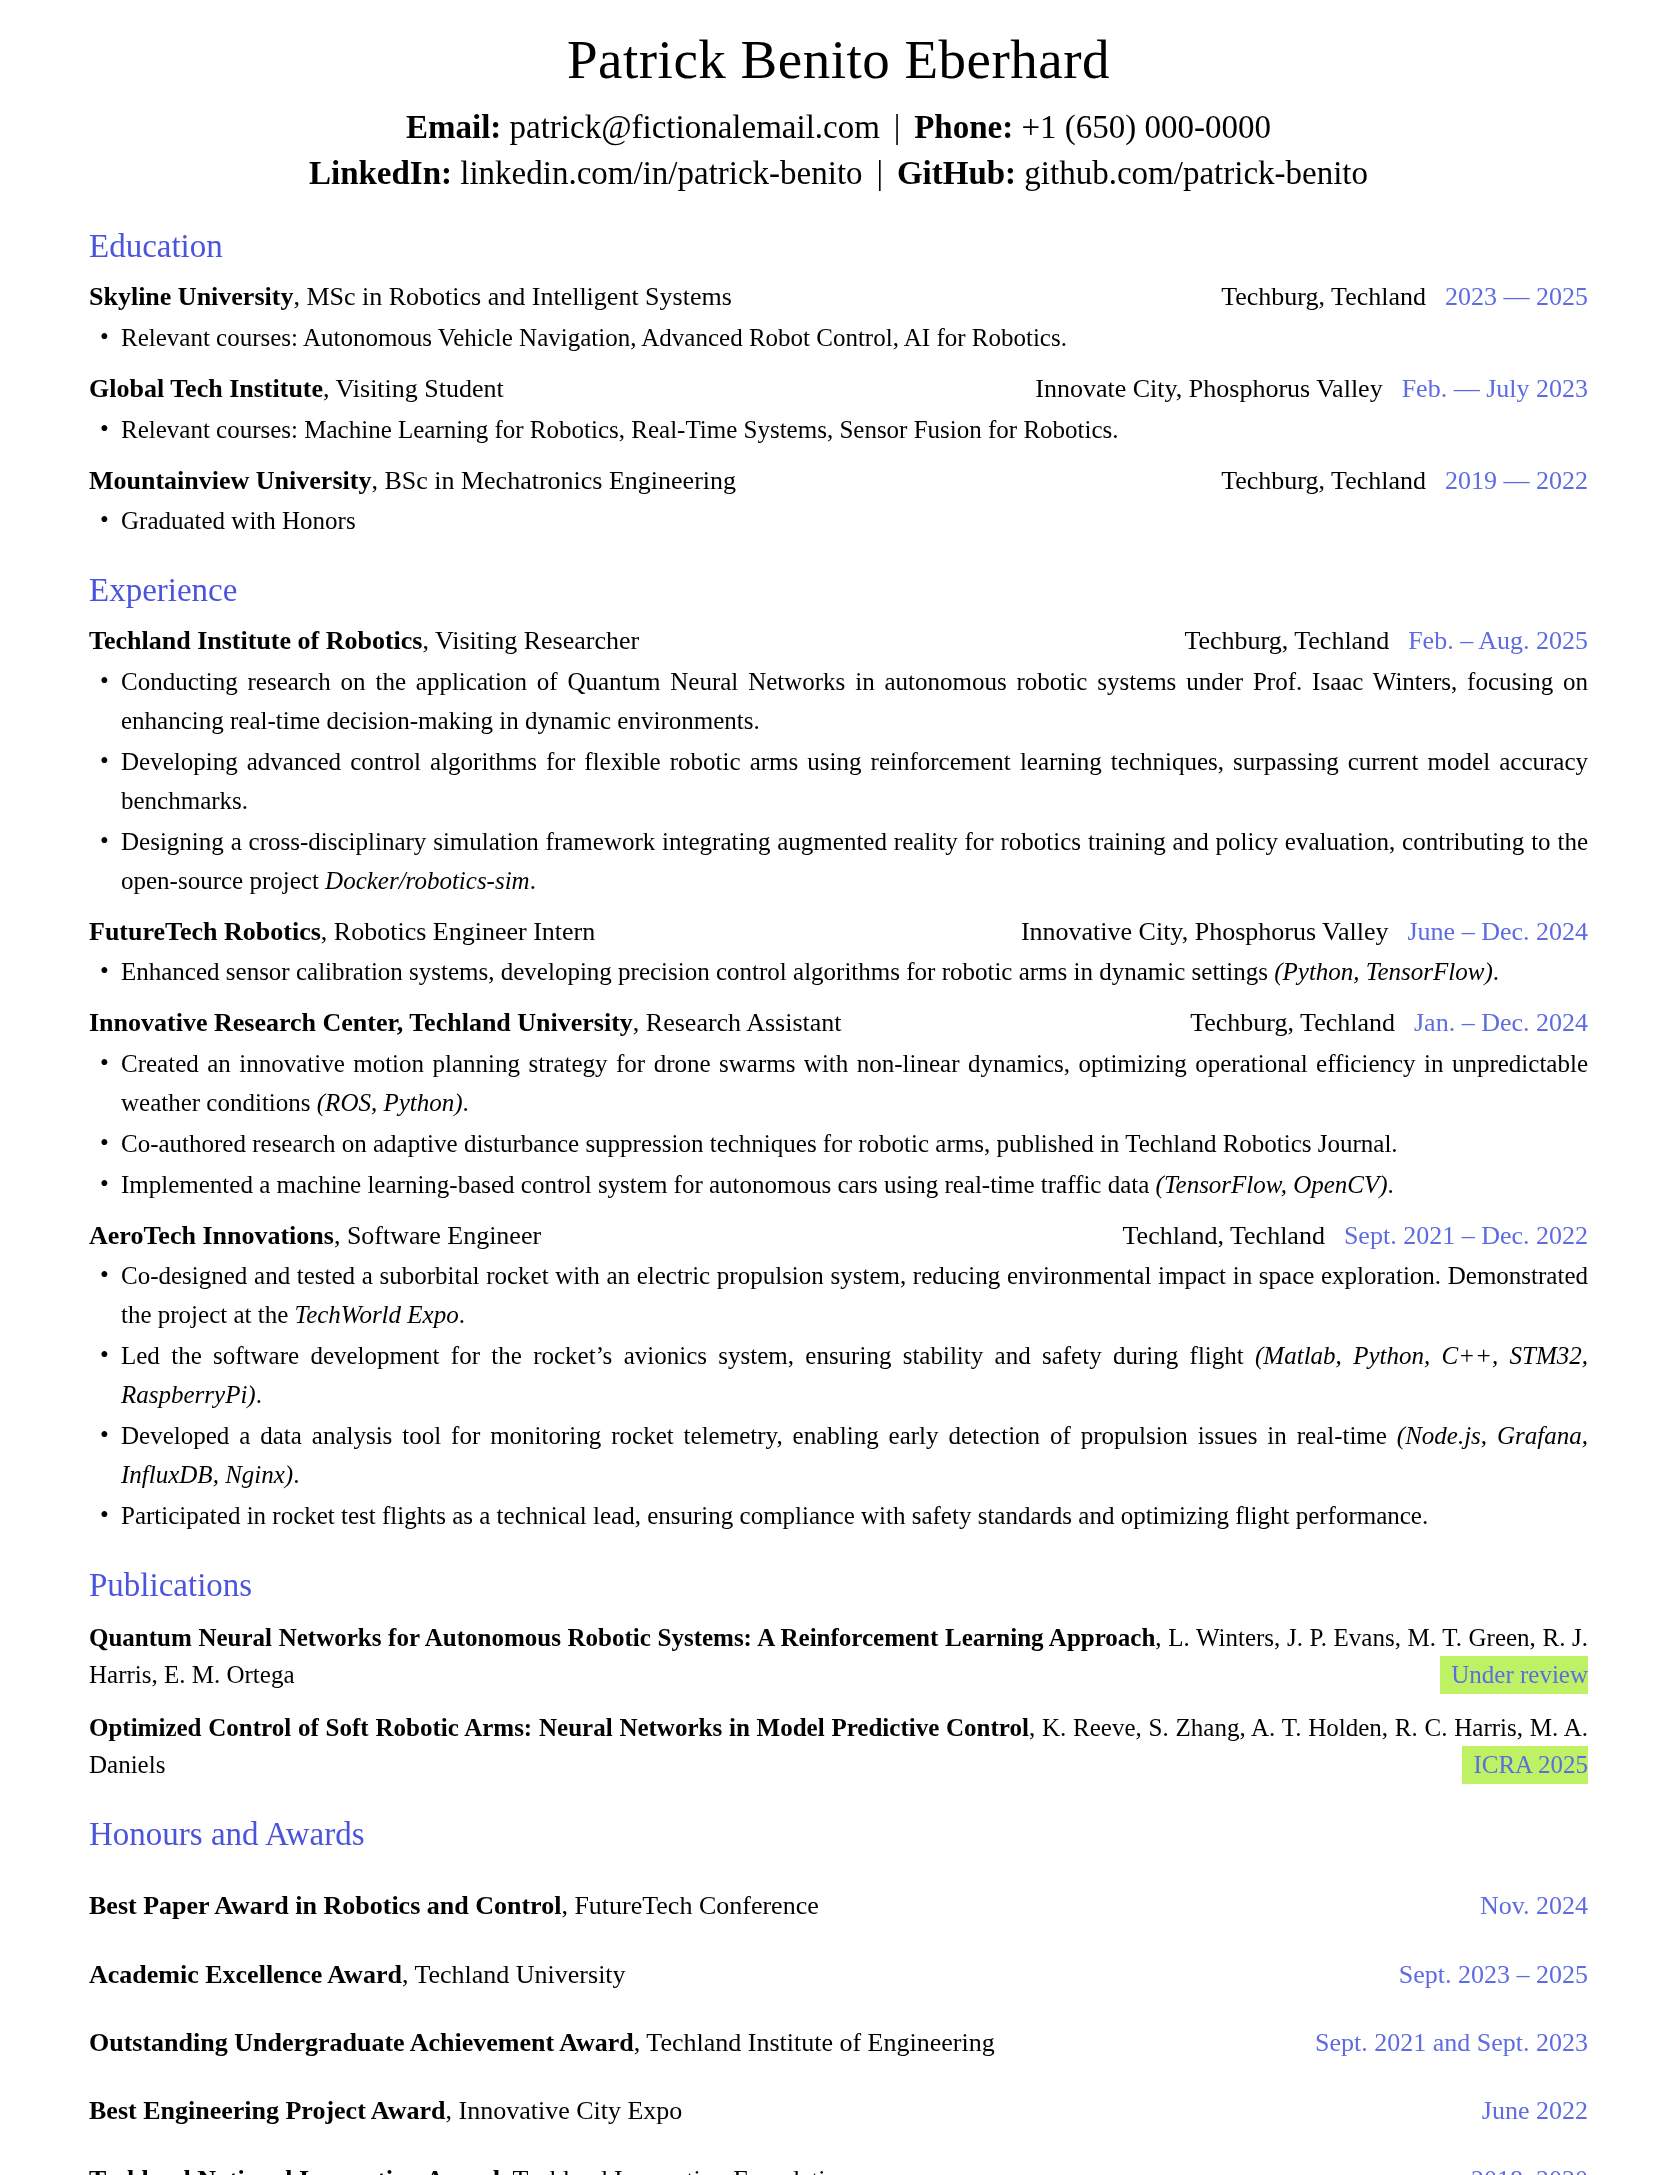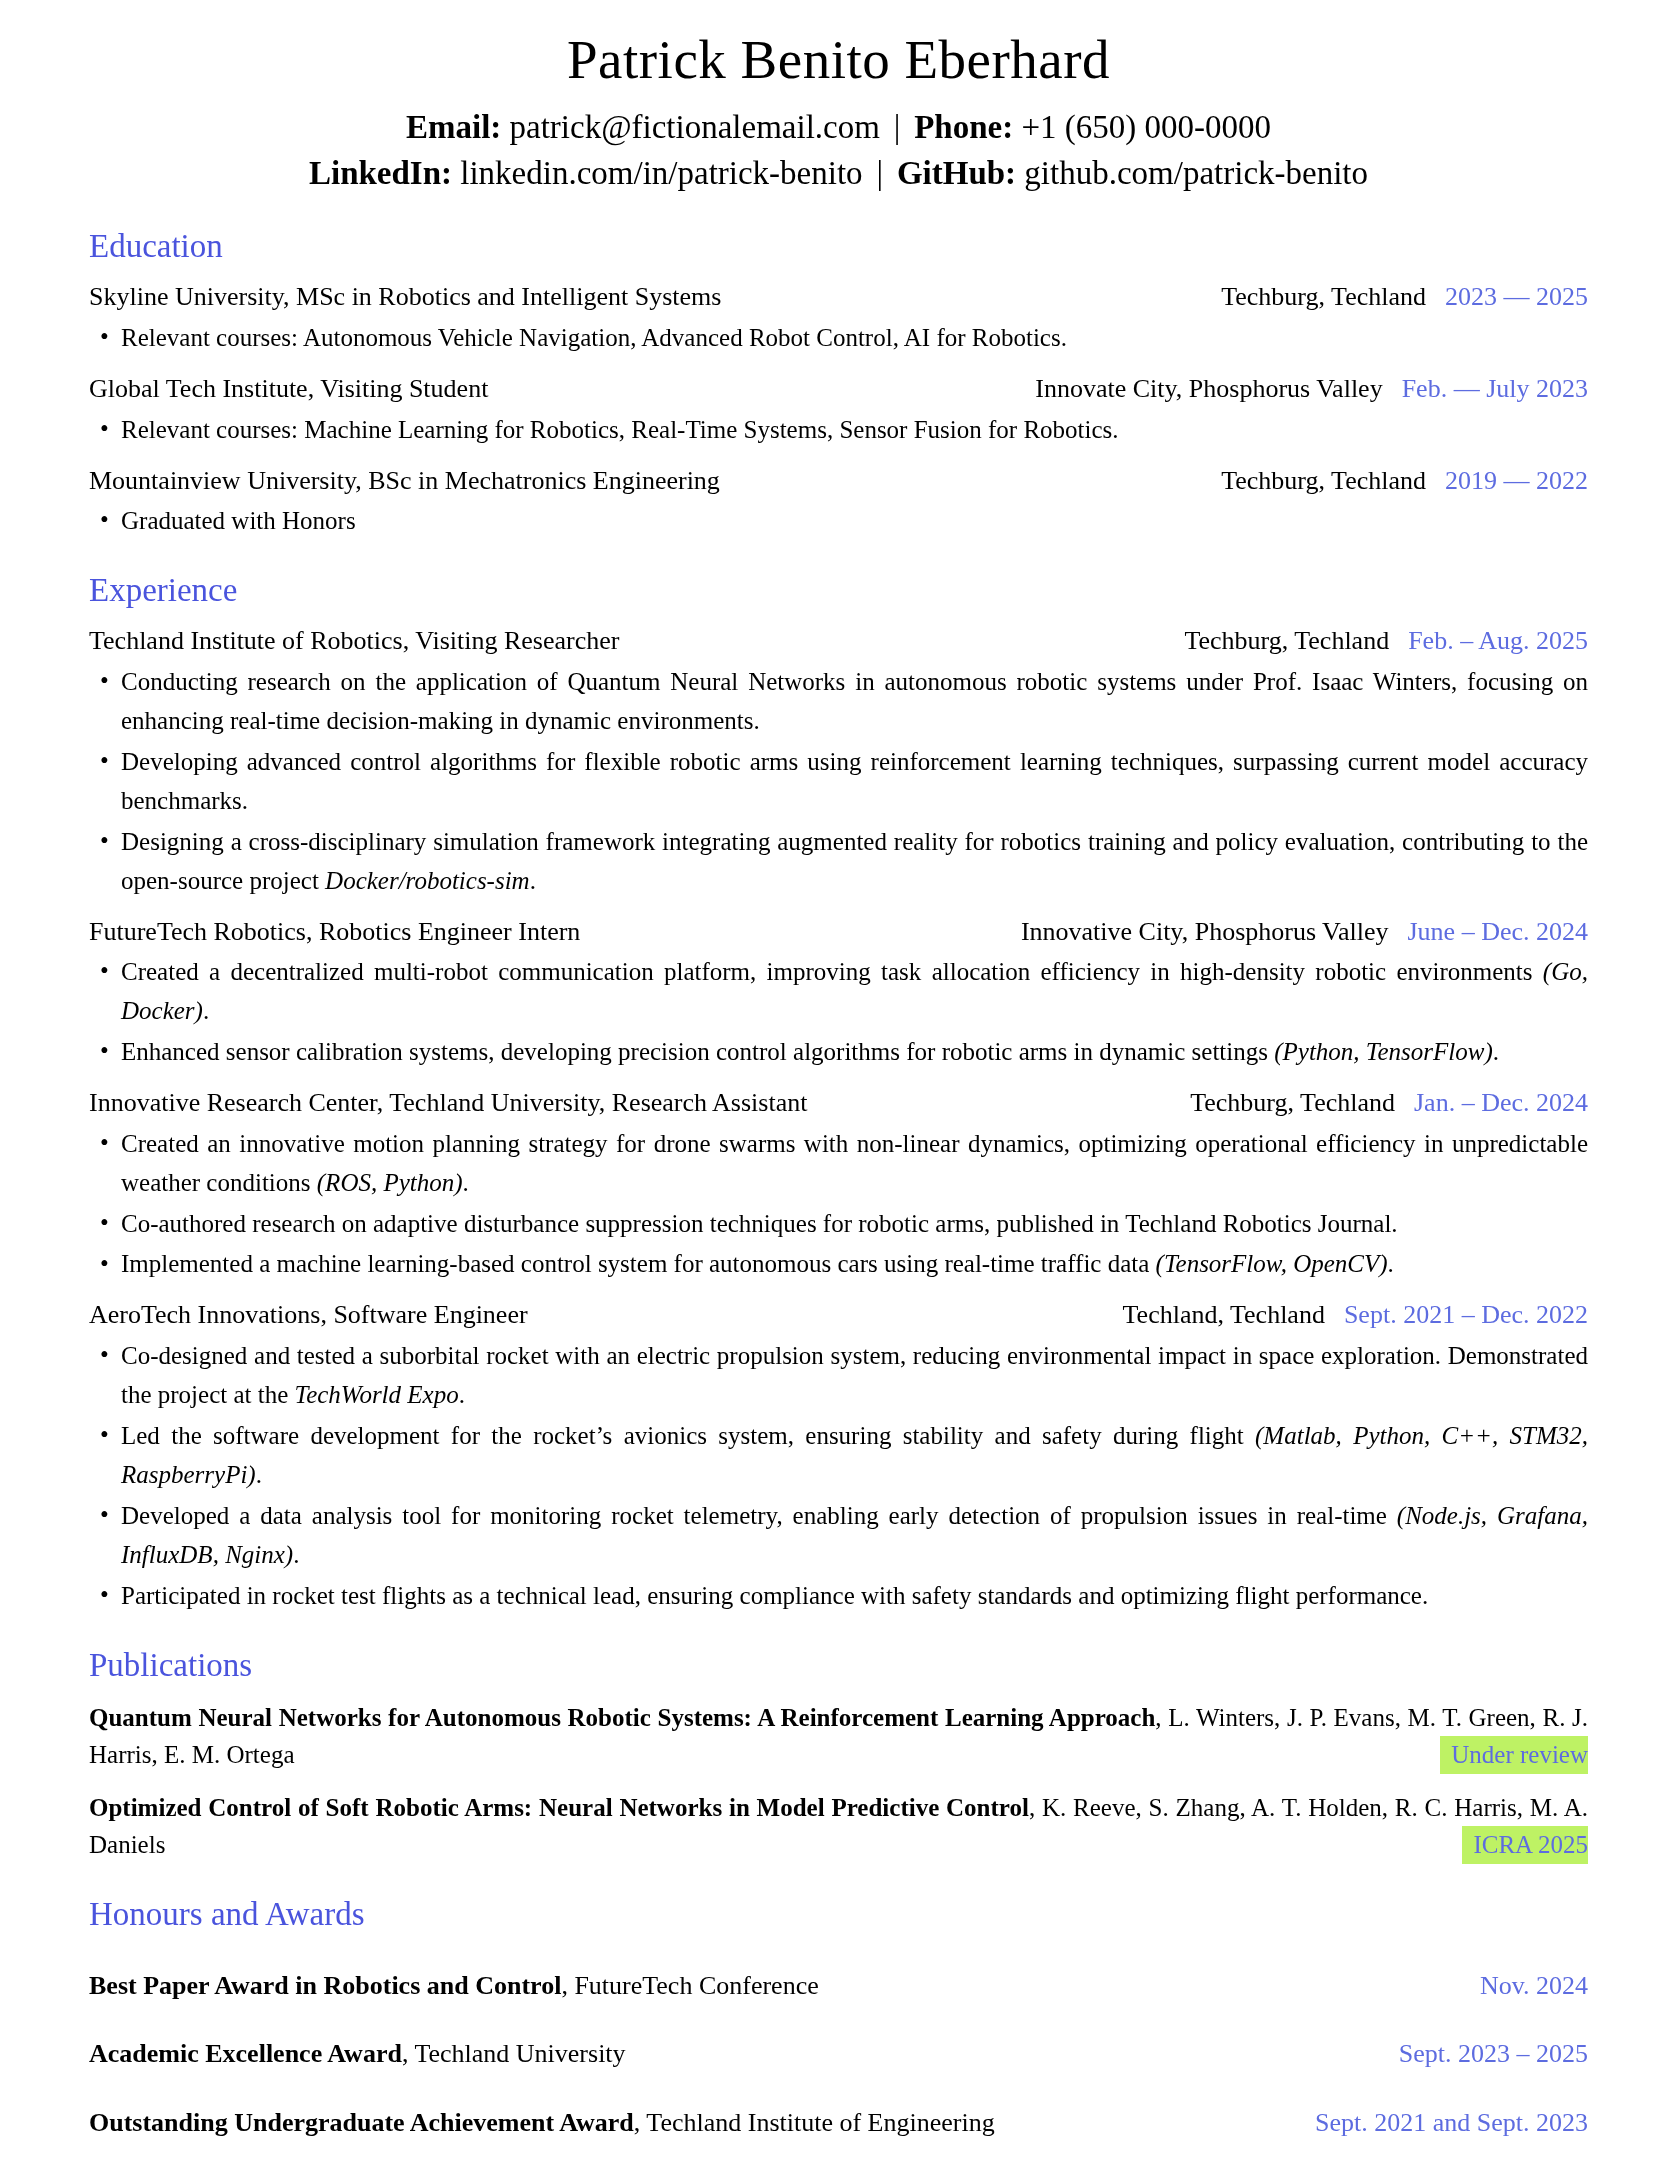--- a/index.html
+++ b/index.html
@@ -41,21 +41,21 @@
     margin-bottom: 7.5px;
   }
   .entry { margin-top: 17px; }
   .entry-head {
     display: flex;
     justify-content: space-between;
     align-items: baseline;
     font-size: 26px;
   }
   .entry-head .who { flex: 1 1 auto; }
-  .entry-head .org { font-weight: normal; margin-top: 16px; }
+  .entry-head .org { font-weight: bold; margin-top: 16px; }
   .entry-head .where { white-space: nowrap; padding-left: 22.6px; }
   .entry-head .dates { color: var(--accent); margin-left: 19px; }
   ul.bullets {
     list-style: none;
     margin-top: 5.6px;
     padding-left: 32px;
   }
   ul.bullets li {
     position: relative;
     text-align: justify;
@@ -161,21 +161,20 @@
       <li><span>Designing a cross-disciplinary simulation framework integrating augmented reality for robotics training and policy evaluation, contributing to the open-source project </span><span class="it">Docker/robotics-sim</span><span>.</span></li>
     </ul>
   </div>
 
   <div class="entry">
     <div class="entry-head">
       <span class="who"><span class="org">FutureTech Robotics</span><span>, Robotics Engineer Intern</span></span>
       <span class="where"><span>Innovative City, Phosphorus Valley</span><span class="dates">June – Dec. 2024</span></span>
     </div>
     <ul class="bullets">
-      <li><span>Created a decentralized multi-robot communication platform, improving task allocation efficiency in high-density robotic environments </span><span class="it">(Go, Docker)</span><span>.</span></li>
       <li><span>Enhanced sensor calibration systems, developing precision control algorithms for robotic arms in dynamic settings </span><span class="it">(Python, TensorFlow)</span><span>.</span></li>
     </ul>
   </div>
 
   <div class="entry">
     <div class="entry-head">
       <span class="who"><span class="org">Innovative Research Center, Techland University</span><span>, Research Assistant</span></span>
       <span class="where"><span>Techburg, Techland</span><span class="dates">Jan. – Dec. 2024</span></span>
     </div>
     <ul class="bullets">

